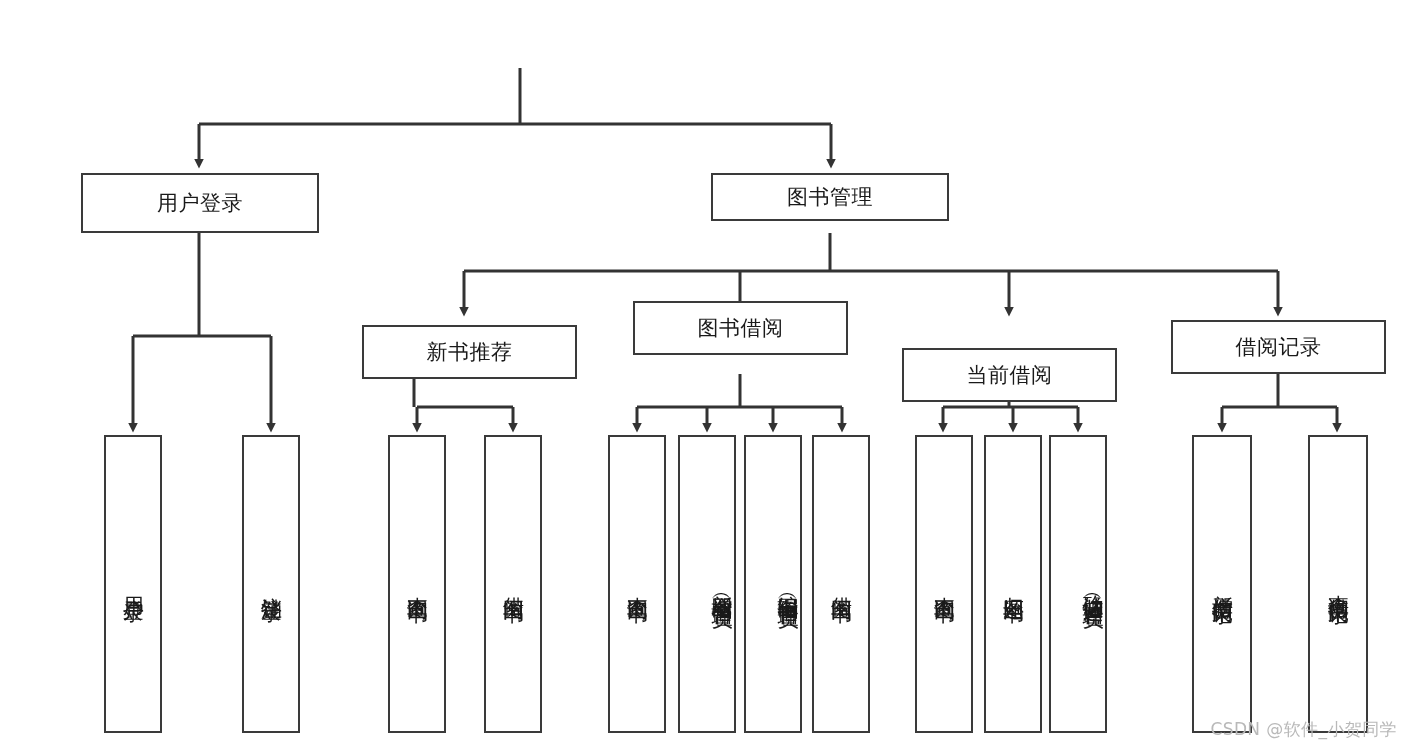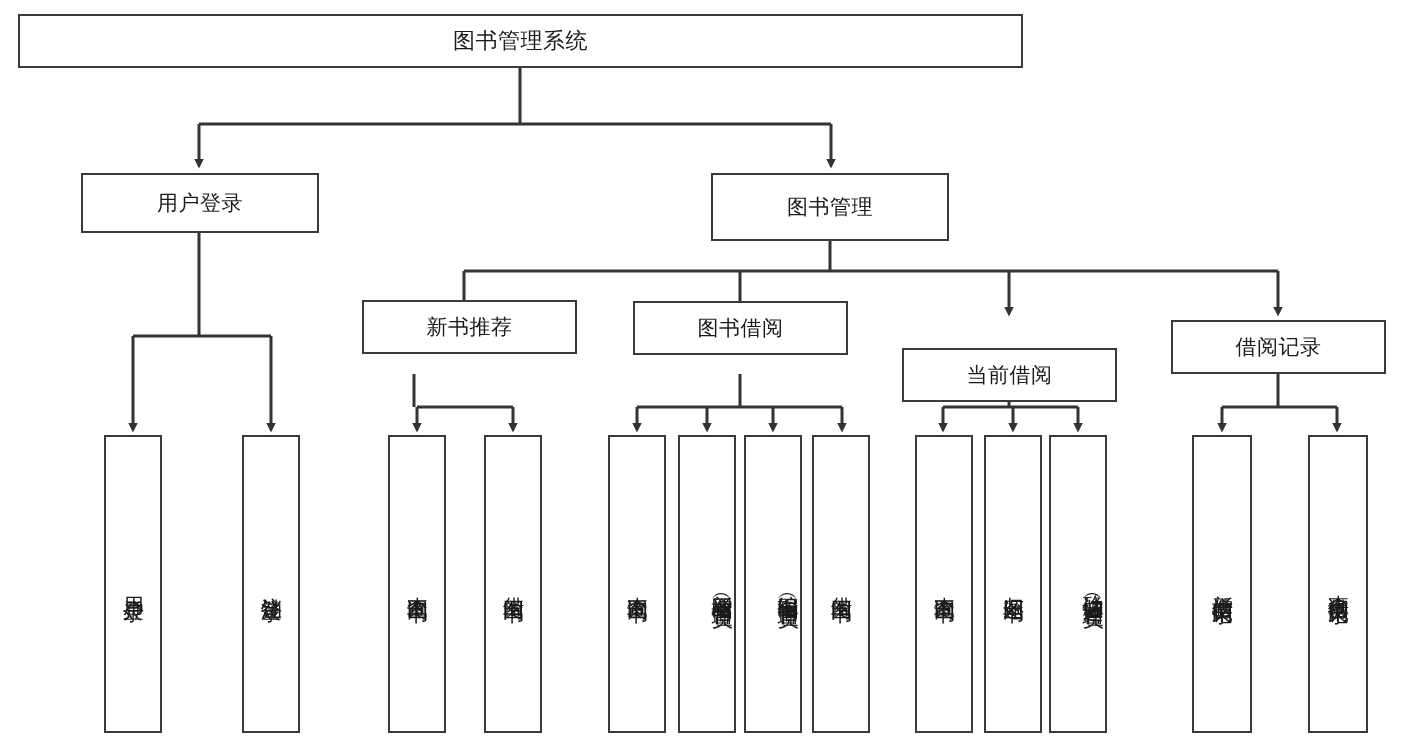--- a/index.html
+++ b/index.html
@@ -123,32 +123,29 @@
       <path d="M1078,407 L1078,424" marker-end="url(#arw)"></path>
 
       <path d="M1278,374 L1278,407"></path>
       <path d="M1222,407 L1337,407"></path>
       <path d="M1222,407 L1222,424" marker-end="url(#arw)"></path>
       <path d="M1337,407 L1337,424" marker-end="url(#arw)"></path>
 
     </g>
   </svg>
 
-  <div class="node h root" style="left:18px; top:14px; width:1005px; height:54px;">
-    <span class="label">图书管理系统</span>
-  </div>
 
   <div class="node h" style="left:81px; top:173px; width:238px; height:60px;">
     <span class="label">用户登录</span>
   </div>
-  <div class="node h" style="left:711px; top:173px; width:238px; height:68px;">
+  <div class="node h" style="left:711px; top:173px; width:238px; height:48px;">
     <span class="label">图书管理</span>
   </div>
 
-  <div class="node h" style="left:362px; top:300px; width:215px; height:54px;">
+  <div class="node h" style="left:362px; top:325px; width:215px; height:54px;">
     <span class="label">新书推荐</span>
   </div>
   <div class="node h" style="left:633px; top:301px; width:215px; height:54px;">
     <span class="label">图书借阅</span>
   </div>
   <div class="node h" style="left:902px; top:320px; width:215px; height:54px;margin-top:28px;">
     <span class="label">当前借阅</span>
   </div>
   <div class="node h" style="left:1171px; top:320px; width:215px; height:54px;text-align:right;">
     <span class="label">借阅记录</span>
@@ -191,14 +188,15 @@
     <span class="label">确认归还（管理员）</span>
   </div>
 
   <div class="node v mid" style="left:1192px; top:435px; width:60px; height:298px;">
     <span class="label">新增借阅记录</span>
   </div>
   <div class="node v mid" style="left:1308px; top:435px; width:60px; height:298px;">
     <span class="label">查询借阅记录</span>
   </div>
 
+  <div class="watermark">CSDN @软件_小贺同学</div>
 
 </div>
 
 </body></html>

